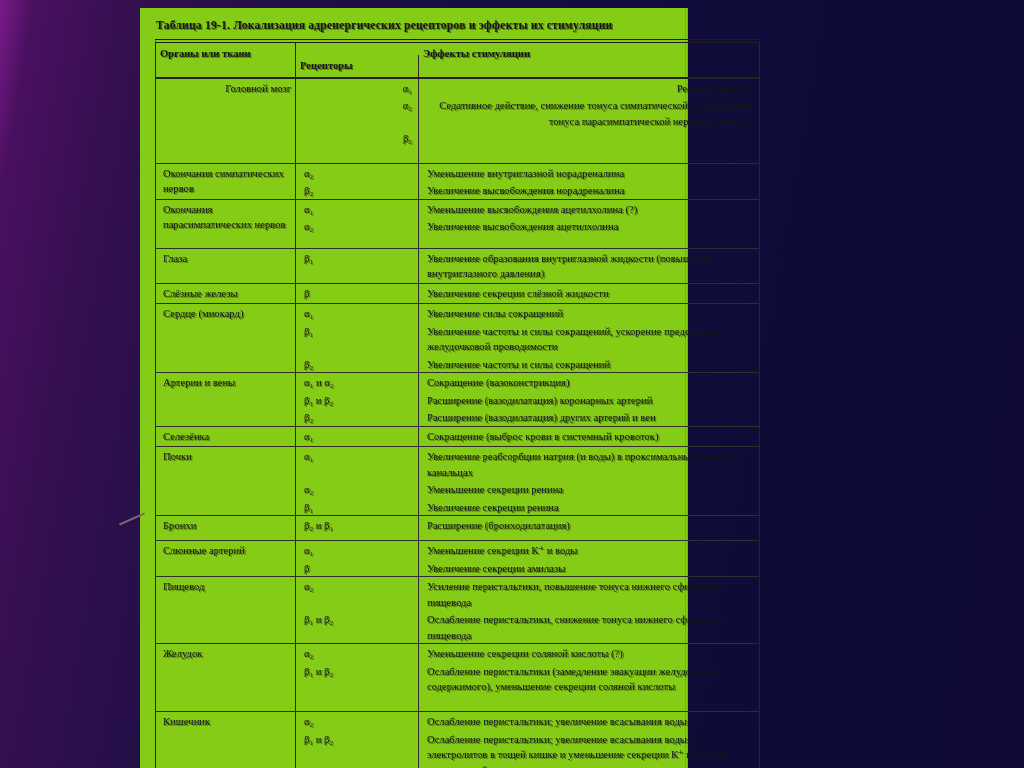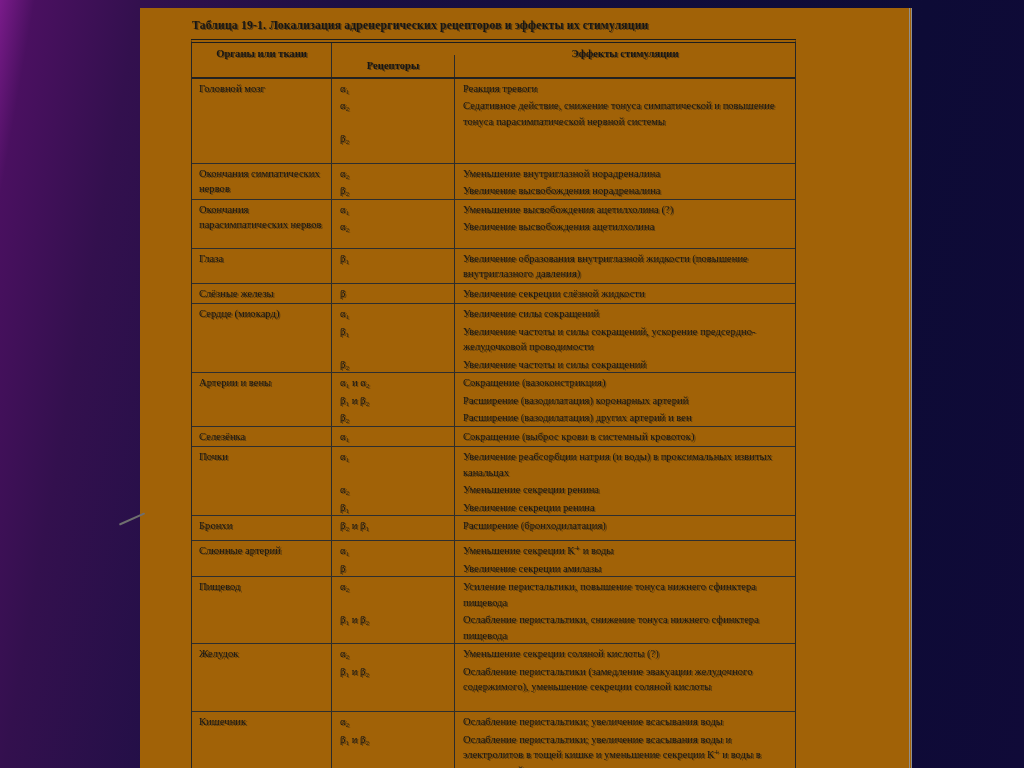--- a/index.html
+++ b/index.html
@@ -2,45 +2,44 @@
 <html><head>
 <meta charset="utf-8">
 <style>
   html,body{margin:0;padding:0;}
   body{
     width:1024px;height:768px;overflow:hidden;position:relative;
     background:linear-gradient(100deg,#7a1b8a 0%,#4a1060 3%,#33104e 12%,#1c0f44 30%,#120d3c 55%,#0d0b36 80%,#100a38 100%);
     font-family:"Liberation Serif","DejaVu Serif",serif;
   }
   .slide{
-    position:absolute;left:140px;top:8px;width:772px;height:760px;
-    background:#a16207;color:#161616;
+    position:absolute;left:140px;top:8px;width:548px;height:760px;
+    background:#84cc16;color:#161616;
     border-right:3px double #8f8f8f;
     box-sizing:border-box;
     text-shadow:1.4px 0.7px 0.5px rgba(25,25,25,0.48);
-    padding-left:36px;
   }
   .slide-content{filter:blur(0.32px);padding:11px 0 0 15px;}
   .slide-title{
     font-weight:bold;font-size:11.6px;letter-spacing:0.2px;
     margin:0 0 7px 1px;white-space:nowrap;
   }
   .dtable{
     width:605px;box-sizing:border-box;
     border-left:1.5px solid #262626;border-right:1.5px solid #262626;
     border-top:4px double #1d1d1d;border-bottom:1.5px solid #262626;
     font-size:10.6px;line-height:15.5px;
   }
   .thead{display:flex;font-weight:bold;border-bottom:2px solid #222;}
-  .thead .hc{padding:3px 4px;text-align:center;box-sizing:border-box;}
+  .thead .hc{padding:3px 4px;text-align:left;box-sizing:border-box;}
   .hc.h-organ{width:140px;border-right:1.6px solid #2b2b2b;}
   .hc.h-rec{width:123px;border-right:1.6px solid #2b2b2b;margin-top:12px;}
   .hc.h-eff{flex:1;}
   .trow{display:flex;border-top:1.4px solid #2e2e2e;box-sizing:border-box;}
-  .trow:first-child{border-top:none;}
+  .trow:first-child{border-top:none;text-align:right;}
   .c-organ{width:140px;box-sizing:border-box;border-right:1.6px solid #2b2b2b;padding:2px 4px 2px 7px;}
   .c-entries{flex:1;display:flex;flex-direction:column;}
   .entry{display:flex;}
   .entry:last-child{flex:1;}
   .c-rec{width:123px;box-sizing:border-box;border-right:1.6px solid #2b2b2b;padding:2px 6px 0 8px;}
   .c-eff{flex:1;padding:2px 8px 0 8px;}
   
   .trow:nth-child(1){min-height:84px}
   .trow:nth-child(2){min-height:33px}
   .trow:nth-child(3){min-height:49px}

